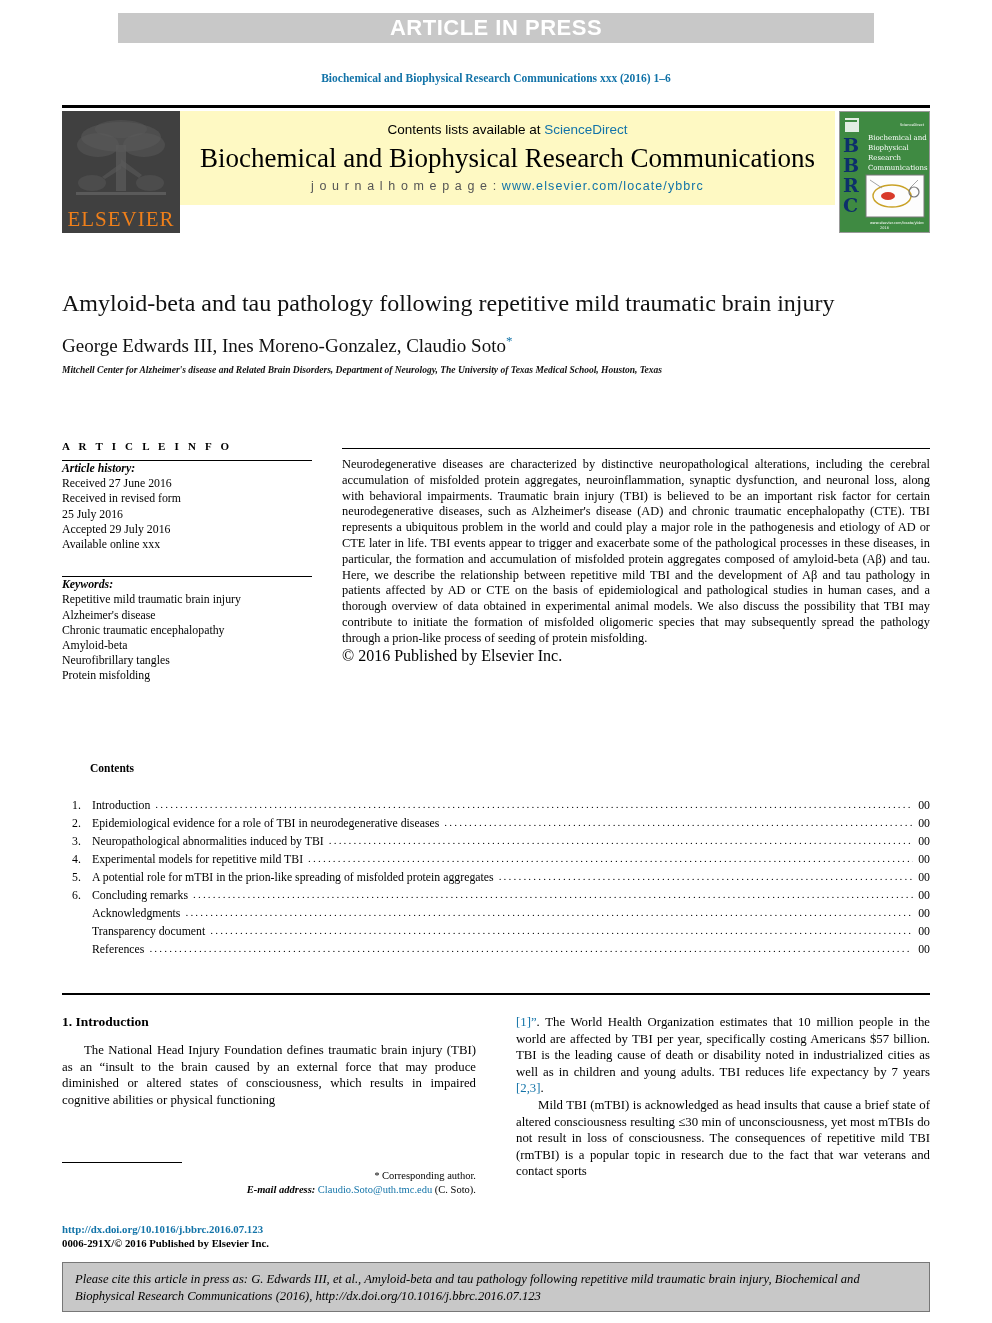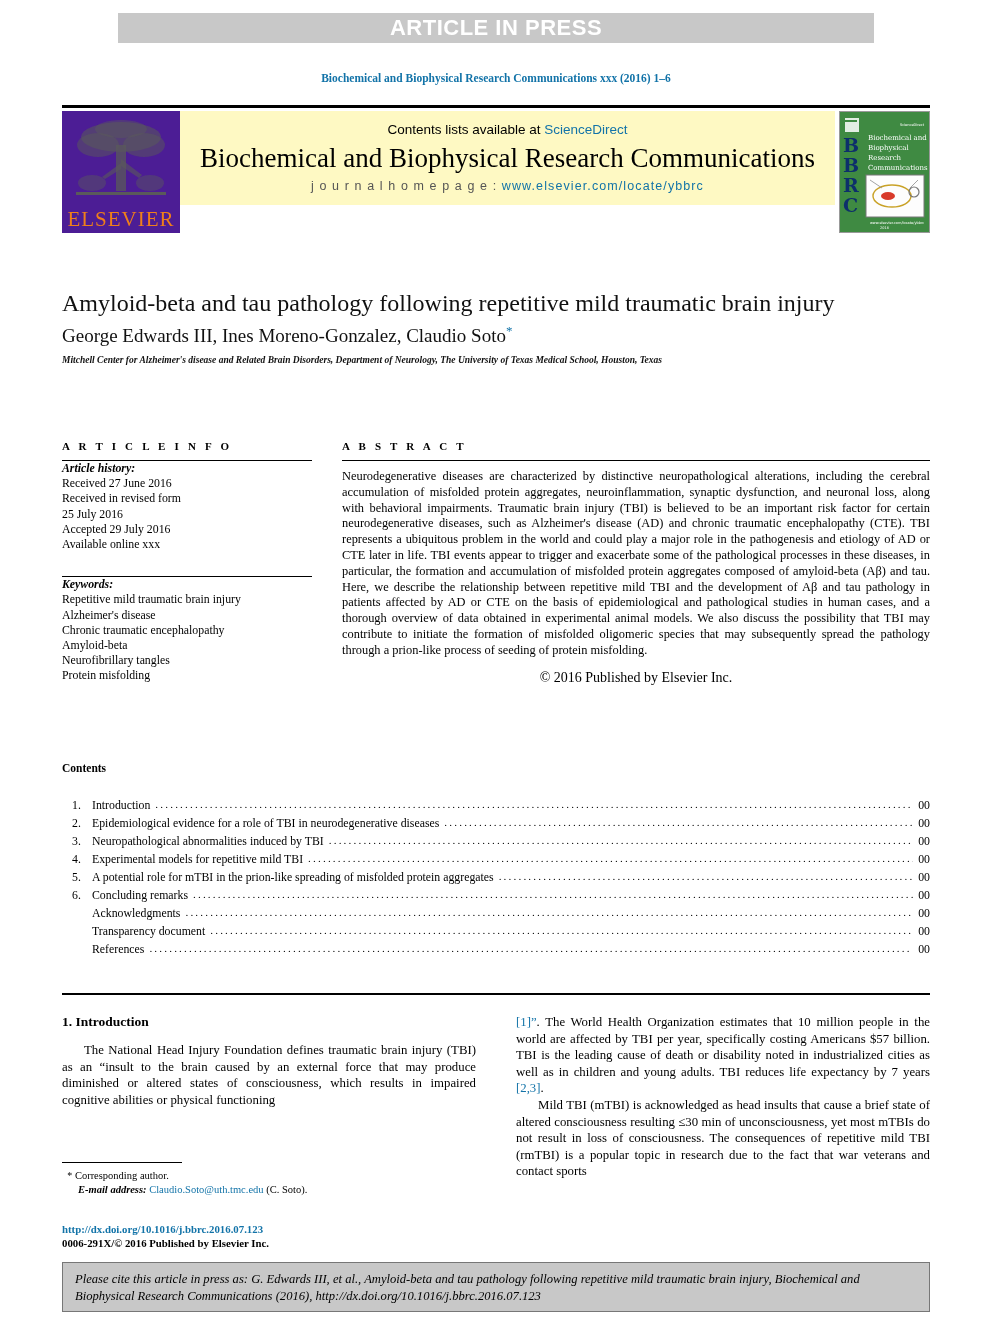--- a/index.html
+++ b/index.html
@@ -64,21 +64,21 @@
     width: 868px;
     height: 126px;
     border-top: 3px solid #000;
   }
   .elsevier-logo {
     position: absolute;
     left: 0;
     top: 3px;
     width: 118px;
     height: 122px;
-    background: #4c1d95;
+    background: #404040;
     display: flex;
     flex-direction: column;
     align-items: center;
     justify-content: flex-end;
   }
   .tree-svg { position: absolute; top: 4px; left: 10px; }
   .elsevier-word {
     font-family: "Liberation Serif", serif;
     font-size: 21px;
     letter-spacing: 1px;
@@ -149,21 +149,21 @@
     font-family: "Liberation Serif", serif;
     font-size: 24px;
     line-height: 31px;
     color: #111;
     margin: 0;
     font-weight: normal;
   }
   .authors {
     font-family: "Liberation Serif", serif;
     font-size: 19px;
-    margin-top: 4px;
+    margin-top: 14px;
     color: #111;
   }
   .authors .star {
     color: #1273a8;
     font-size: 13px;
     vertical-align: super;
   }
   .affiliation {
     font-family: "Liberation Serif", serif;
     font-style: italic;
@@ -214,36 +214,36 @@
   .info-gap { height: 16px; }
   .abstract-text {
     font-family: "Liberation Serif", serif;
     font-size: 12.4px;
     line-height: 15.8px;
     text-align: justify;
     margin-top: 8px;
   }
   .copyright-line {
     font-family: "Liberation Serif", serif;
-    font-size: 14px;
-    text-align: center;
-    margin-top: 11px;
+    font-size: 16px;
+    text-align: left;
   }
 
   
   .contents-block {
     position: absolute;
     left: 62px;
     top: 762px;
     width: 868px;
   }
   .contents-label {
     font-family: "Liberation Serif", serif;
     font-weight: bold;
     font-size: 11.5px;
+    margin-left: 28px;
   }
   .toc {
     margin-top: 22px;
   }
   .toc-row {
     display: flex;
     align-items: baseline;
     font-family: "Liberation Serif", serif;
     font-size: 11.8px;
     line-height: 18px;
@@ -314,20 +314,21 @@
   }
   .footnote .fn-rule {
     border-top: 1.2px solid #000;
     width: 120px;
     margin-bottom: 6px;
   }
   .fn-line {
     font-family: "Liberation Serif", serif;
     font-size: 10.5px;
     line-height: 14px;
+    text-align: right;
   }
   .fn-line .star { font-size: 10px; }
   .fn-line .lbl { font-style: italic; font-weight: bold; }
   .fn-line .mail { color: #1273a8; }
 
   .doi-block {
     position: absolute;
     left: 62px;
     top: 1222px;
     width: 414px;
@@ -451,21 +452,20 @@
         <div>Repetitive mild traumatic brain injury</div>
         <div>Alzheimer's disease</div>
         <div>Chronic traumatic encephalopathy</div>
         <div>Amyloid-beta</div>
         <div>Neurofibrillary tangles</div>
         <div>Protein misfolding</div>
       </div>
     </div>
 
     <div class="col-abs">
-      <div class="sec-head">A B S T R A C T</div>
       <div class="rule-thin"></div>
       <div class="abstract-text">Neurodegenerative diseases are characterized by distinctive neuropathological alterations, including the cerebral accumulation of misfolded protein aggregates, neuroinflammation, synaptic dysfunction, and neuronal loss, along with behavioral impairments. Traumatic brain injury (TBI) is believed to be an important risk factor for certain neurodegenerative diseases, such as Alzheimer's disease (AD) and chronic traumatic encephalopathy (CTE). TBI represents a ubiquitous problem in the world and could play a major role in the pathogenesis and etiology of AD or CTE later in life. TBI events appear to trigger and exacerbate some of the pathological processes in these diseases, in particular, the formation and accumulation of misfolded protein aggregates composed of amyloid-beta (Aβ) and tau. Here, we describe the relationship between repetitive mild TBI and the development of Aβ and tau pathology in patients affected by AD or CTE on the basis of epidemiological and pathological studies in human cases, and a thorough overview of data obtained in experimental animal models. We also discuss the possibility that TBI may contribute to initiate the formation of misfolded oligomeric species that may subsequently spread the pathology through a prion-like process of seeding of protein misfolding.</div>
       <div class="copyright-line">© 2016 Published by Elsevier Inc.</div>
     </div>
   </div>
 
   <div class="contents-block">
     <div class="contents-label">Contents</div>
     <div class="toc">
 

